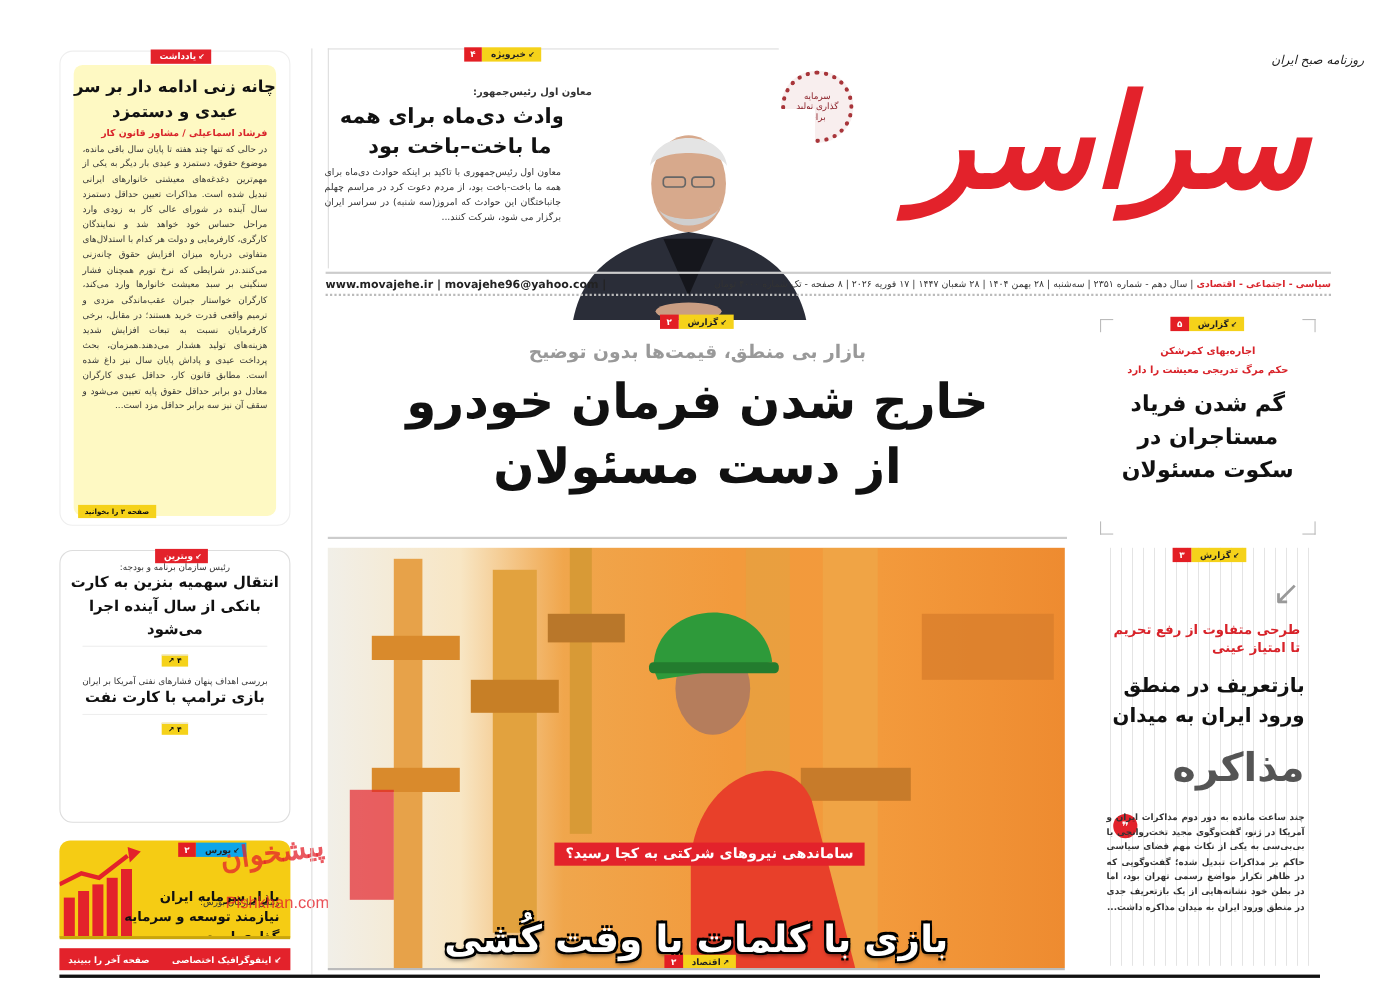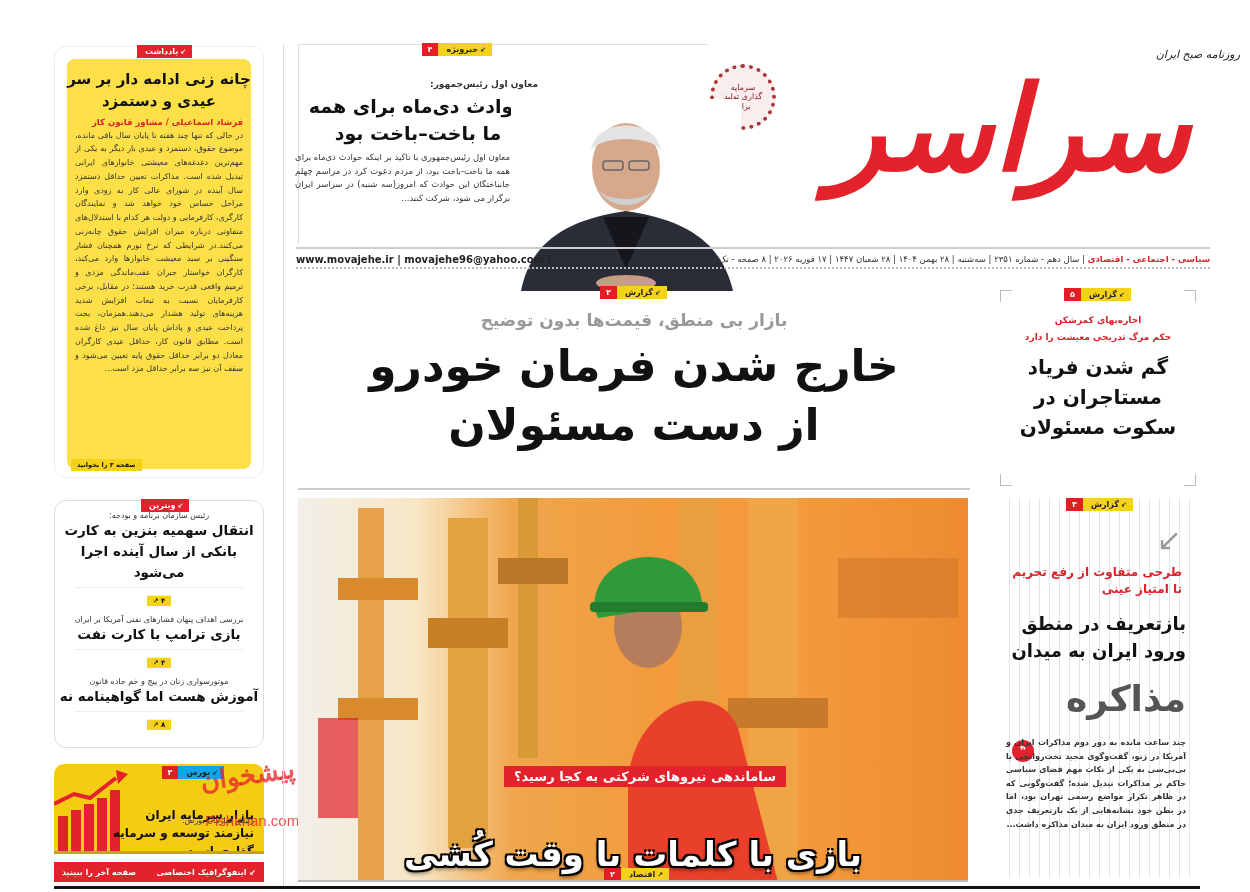--- a/index.html
+++ b/index.html
@@ -29,21 +29,21 @@
   
   .feature { position: absolute; left: 298px; top: 44px; width: 410px; height: 200px; border-top: 1px solid #ddd; border-left: 1px solid #ddd; }
   .feature-photo { position: absolute; left: 212px; top: 54px; width: 230px; height: 192px; overflow: hidden; }
   .feature-kicker { position: absolute; right: 170px; top: 34px; font-size: 9px; font-weight: bold; color: #333; }
   .feature-title { position: absolute; right: 170px; top: 48px; width: 240px; font-size: 19px; font-weight: bold; line-height: 1.4; text-align: center; }
   .feature-body { position: absolute; right: 198px; top: 106px; width: 215px; font-size: 8.5px; line-height: 1.6; color: #333; text-align: justify; }
   .quote-dot { position: absolute; width: 22px; height: 22px; border-radius: 50%; background: #e3222b; color: #fff; font-size: 12px; text-align: center; line-height: 22px; }
 
   
   .editorial { position: absolute; left: 54px; top: 46px; width: 210px; height: 432px; border: 1px solid #eee; border-radius: 12px; background: #fff; }
-  .editorial-inner { position: absolute; left: 12px; top: 12px; width: 184px; height: 410px; background: #fde047; border-radius: 8px; }
+  .editorial-inner { position: absolute; left: 12px; top: 12px; width: 184px; height: 410px; background: #fef9c3; border-radius: 8px; }
   .editorial-title { text-align: center; font-size: 15px; font-weight: bold; line-height: 1.45; margin-top: 10px; }
   .editorial-author { font-size: 8.5px; font-weight: bold; color: #d8232a; margin: 4px 8px 2px 8px; }
   .editorial-body { font-size: 8px; line-height: 1.72; color: #333; margin: 0 8px; text-align: justify; }
   .read-more { position: absolute; left: 16px; top: 412px; background: #f5d21a; font-size: 6.5px; font-weight: bold; padding: 2px 6px; }
 
   .gasoline { position: absolute; left: 54px; top: 500px; width: 210px; height: 248px; border: 1px solid #ddd; border-radius: 12px; }
   .g-item { text-align: center; }
   .g-kicker { font-size: 8px; color: #333; margin-top: 8px; }
   .g-title { font-size: 13.5px; font-weight: bold; line-height: 1.55; }
   .g-ref { display: inline-block; background: #f5d21a; font-size: 7px; font-weight: bold; padding: 1px 6px; margin-top: 6px; border-top: 1px solid #eee; }
@@ -161,26 +161,20 @@
     <div class="g-kicker">رئیس سازمان برنامه و بودجه:</div>
     <div class="g-title">انتقال سهمیه بنزین به کارت بانکی از سال آینده اجرا می‌شود</div>
     <div class="g-sep"></div>
     <span class="g-ref"><span>۴</span> ↗</span>
   </div>
   <div class="g-item">
     <div class="g-kicker">بررسی اهداف پنهان فشارهای نفتی آمریکا بر ایران</div>
     <div class="g-title">بازی ترامپ با کارت نفت</div>
     <div class="g-sep"></div>
     <span class="g-ref"><span>۴</span> ↗</span>
-  </div>
-  <div class="g-item">
-    <div class="g-kicker">موتورسواری زنان در پیچ و خم جاده قانون</div>
-    <div class="g-title">آموزش هست اما گواهینامه نه</div>
-    <div class="g-sep"></div>
-    <span class="g-ref"><span>۸</span> ↗</span>
   </div>
 </div>
 
 <div class="bourse">
   <div class="tag" style="right:40px; top:2px;">
     <span class="tag-label" style="background:#0ea5e9;"><span class="tag-arrow">↙</span><span>بورس</span></span>
     <span class="tag-num">۲</span>
   </div>
   <div class="bourse-bars">
     <div class="bar" style="left:0; height:38px;"></div>

